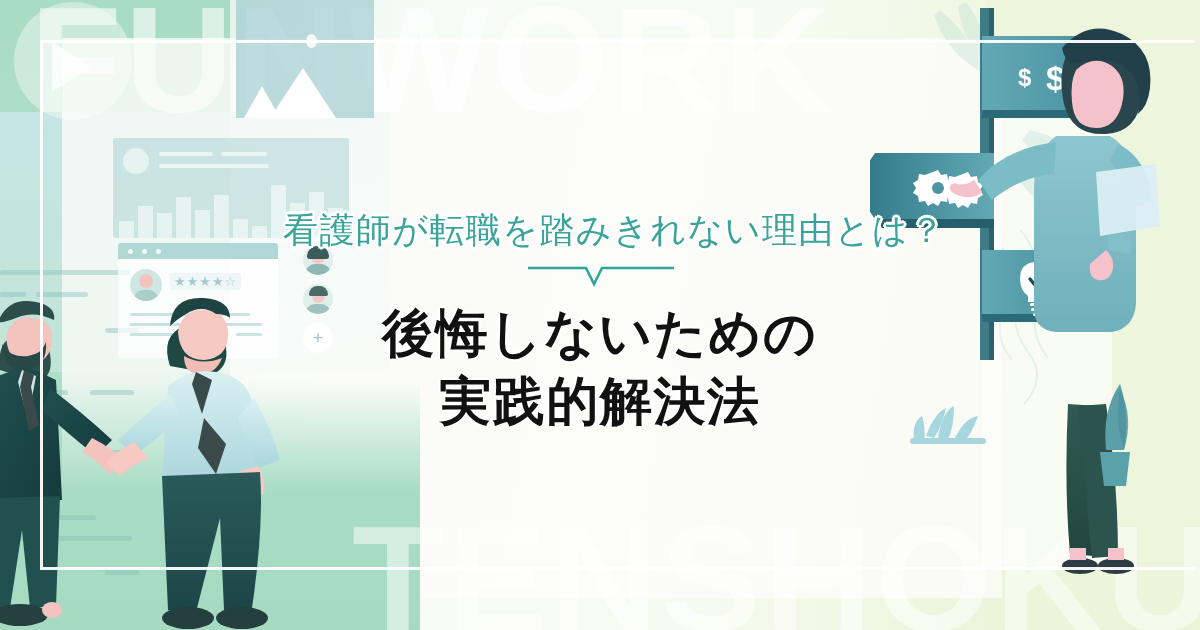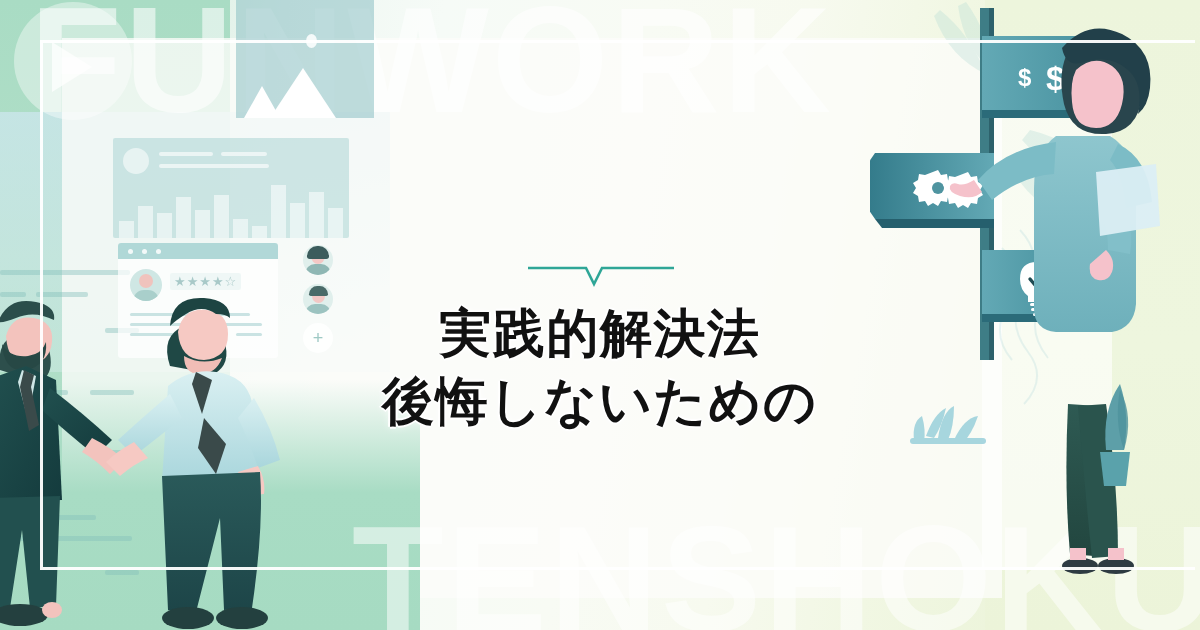--- a/index.html
+++ b/index.html
@@ -453,23 +453,24 @@
       <path d="M56 436 q8 -22 20 -28 q-4 18 -12 30z"></path>
       <path d="M68 438 q4 -26 16 -32 q0 20 -6 34z"></path>
       <path d="M84 440 q10 -22 24 -24 q-6 18 -16 28z"></path>
       <path d="M44 440 q-2 -18 8 -24 q4 14 2 26z"></path>
       <rect x="40" y="438" width="76" height="6" rx="3"></rect>
     </g>
   </svg>
 
   <div class="frame"></div>
 
+  <div class="subtitle">看護師が転職を踏みきれない理由とは？</div>
 
   <svg class="divider" viewBox="0 0 146 26">
     <path d="M0 6 L58 6 L66 22 L74 6 L146 6" fill="none" stroke="#2fa697" stroke-width="2.6" stroke-linejoin="miter"></path>
   </svg>
 
   <div class="headline">
+    <span class="ln">後悔しないための</span>
     <span class="ln">実践的解決法</span>
-    <span class="ln">後悔しないための</span>
   </div>
 
 </div>
 
 </body></html>

